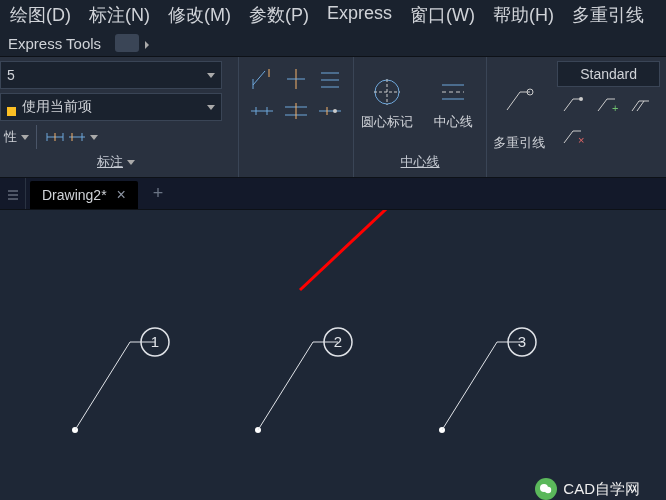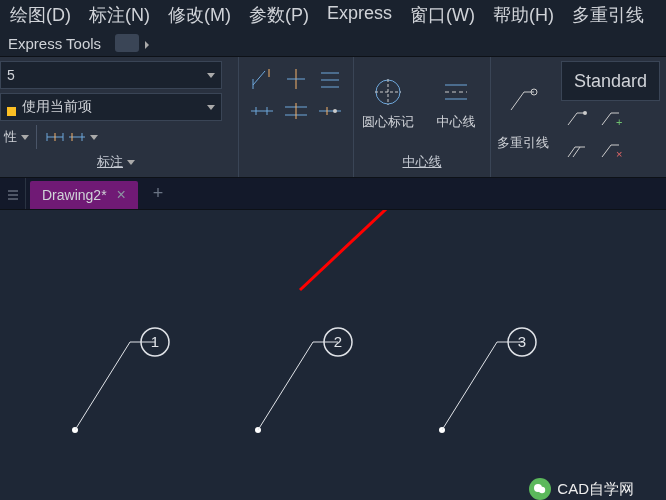--- a/index.html
+++ b/index.html
@@ -25,30 +25,30 @@
   .iconrow { display: flex; gap: 4px; padding: 2px 6px; }
   .icon-sq { width: 30px; height: 28px; display:flex; align-items:center; justify-content:center; }
   .panel-center { width: 160px; border-left: 1px solid #3a4556; display:flex; flex-direction:column; }
   .pc-body { display:flex; flex:1; }
   .pc-btn { flex:1; display:flex; flex-direction:column; align-items:center; justify-content:center; gap:4px; padding:10px 2px; }
   .pc-btn span { font-size:13px; }
   .panel-leader { flex:1; border-left: 1px solid #3a4556; display:flex; flex-direction:column; }
   .pl-body { display:flex; flex:1; }
   .pl-left { width:64px; display:flex; flex-direction:column; align-items:center; justify-content:center; gap:18px; }
   .pl-right { flex:1; display:flex; flex-direction:column; }
-  .style-dd { margin:4px 6px 2px; background:#1a222e; border:1px solid #3a4556; height:40px; display:flex; align-items:center; padding:0 12px; font-size:18px; }
+  .style-dd { margin:4px 6px 2px; background:#1a222e; border:1px solid #3a4556; height:26px; display:flex; align-items:center; padding:0 22px; font-size:14px; }
   .icon-grid { display:flex; gap:6px; padding:2px 8px; flex-wrap:wrap; }
   .ic { width:28px; height:26px; display:flex; align-items:center; justify-content:center; }
   .tabs { display:flex; align-items:center; background:#13192a; height:32px; border-bottom:1px solid #0d1117; }
   .tab-home { width:26px; display:flex; align-items:center; justify-content:center; border-right:1px solid #2a3342; height:100%; }
-  .tab { background:#701a75; height:28px; margin:2px 2px 0 4px; padding:0 12px; display:flex; align-items:center; gap:10px; border-radius:2px 2px 0 0; font-size:14px;text-align:right; }
+  .tab { background:#000000; height:28px; margin:2px 2px 0 4px; padding:0 12px; display:flex; align-items:center; gap:10px; border-radius:2px 2px 0 0; font-size:14px;text-align:right; }
   .tab .close { color:#8b93a1; font-size:16px; }
   .tab-add { width:24px; height:24px; margin-left:6px; display:flex; align-items:center; justify-content:center; color:#6b7485; font-size:18px; }
   .canvas { position:relative; width:666px; height:300px; background:#1e2736; }
-  .watermark { position:absolute; right:32px; bottom:10px; display:flex; align-items:center; gap:6px; font-size:15px; color:#eee; }
+  .watermark { position:absolute; right:26px; bottom:10px; display:flex; align-items:center; gap:6px; font-size:15px; color:#eee; }
   .wm-ic { width:22px; height:22px; background:#5bb85b; border-radius:50%; display:flex; align-items:center; justify-content:center; }
   svg.draw { position:absolute; left:0; top:0; width:666px; height:300px; pointer-events:none; }
 </style>
 </head>
 <body>
 
 <div class="menubar">
   <span>绘图(D)</span>
   <span>标注(N)</span>
   <span>修改(M)</span>

